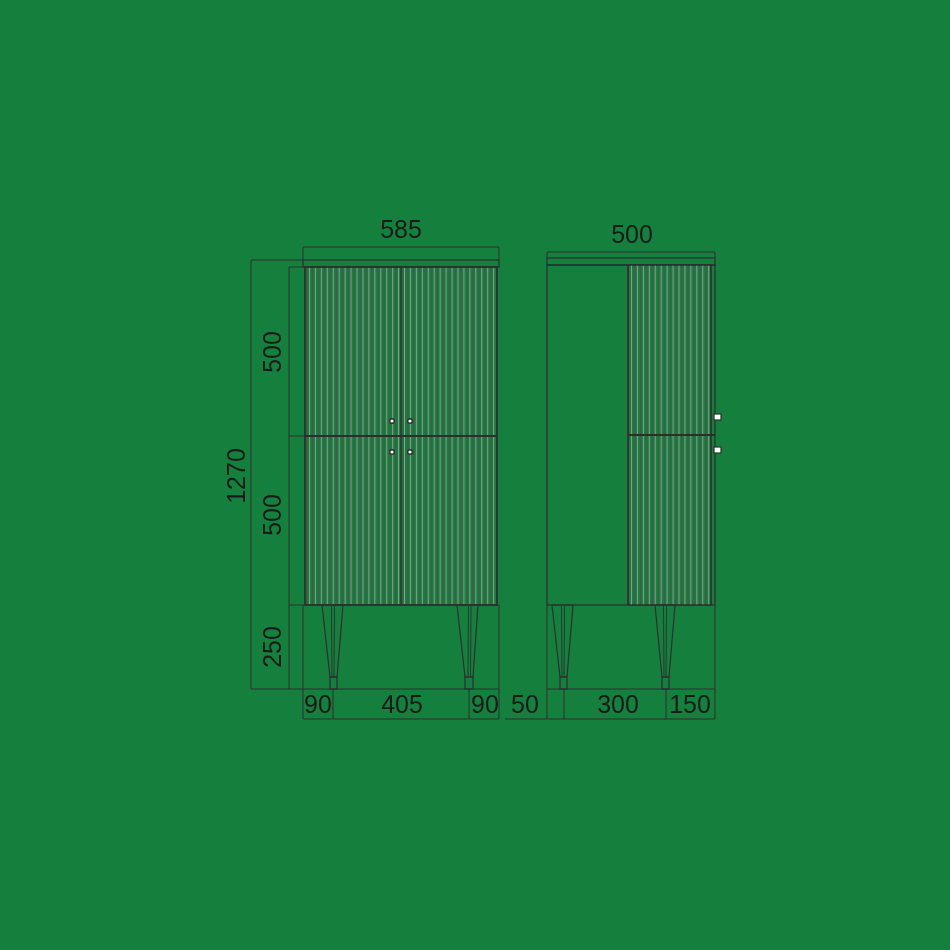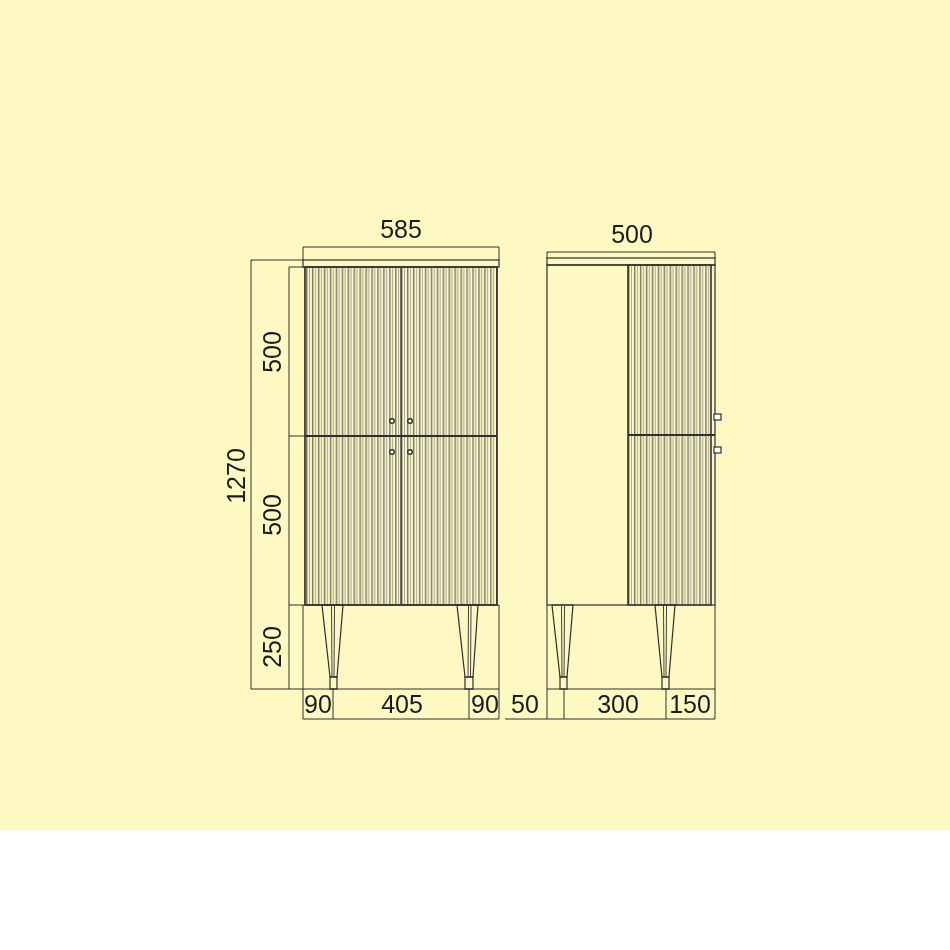--- a/index.html
+++ b/index.html
@@ -4,22 +4,22 @@
 <style>
   html, body {
     margin: 0;
     padding: 0;
     background: #ffffff;
     font-family: "Liberation Sans", sans-serif;
   }
   .canvas {
     position: relative;
     width: 950px;
-    height: 830px;
-    background: #fef9c3;
+    height: 950px;
+    background: #15803d;
     overflow: hidden;
   }
   svg text {
     font-family: "Liberation Sans", sans-serif;
     font-size: 25px;
     fill: #1a1a1a;
   }
 </style>
 </head>
 <body>

